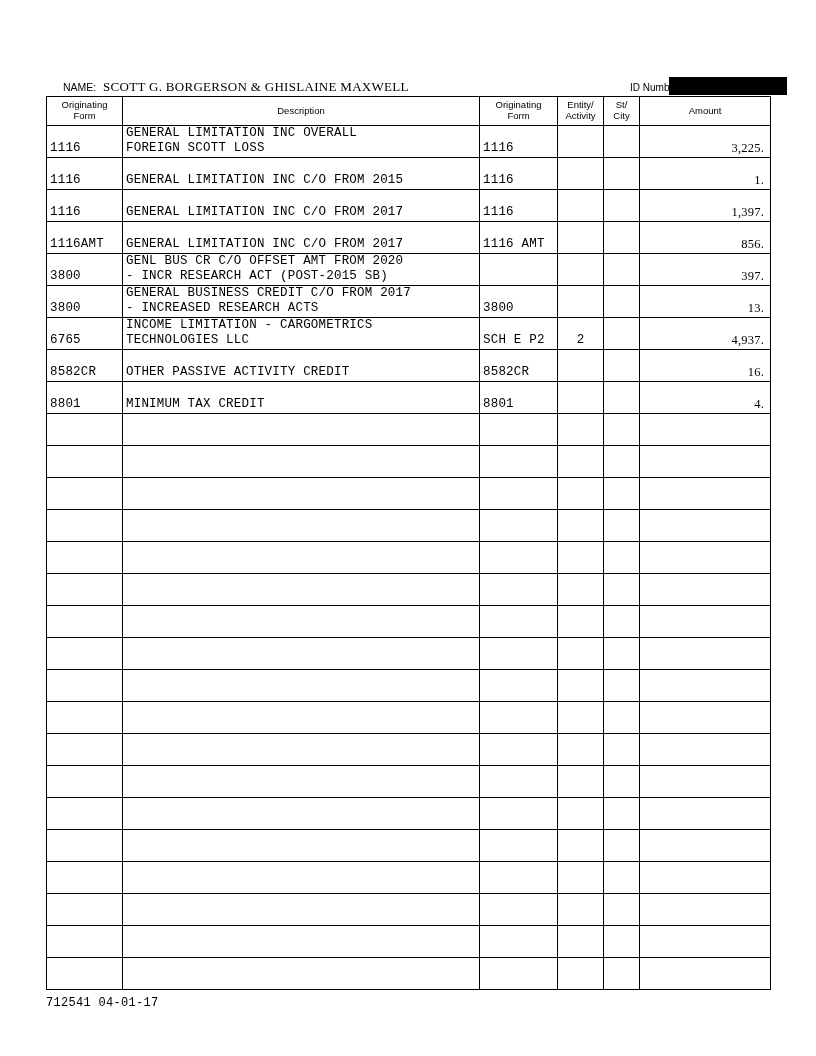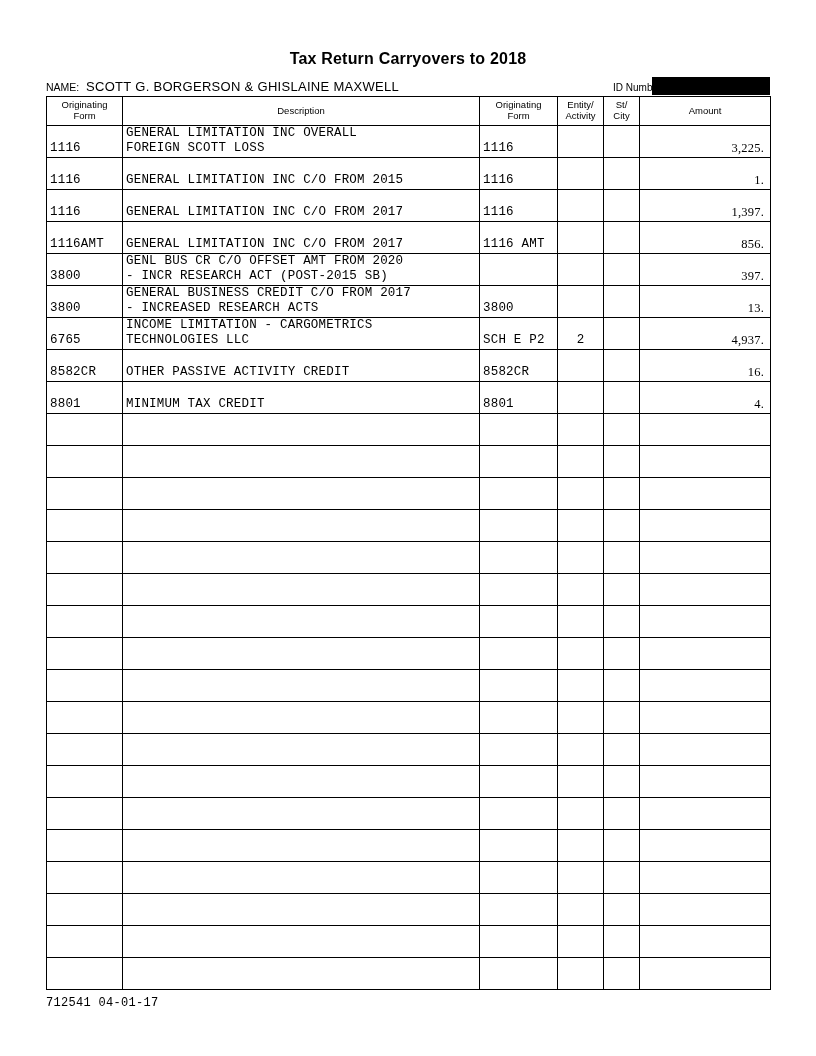--- a/index.html
+++ b/index.html
@@ -26,37 +26,37 @@
     left: 0;
     top: 50px;
     width: 816px;
     text-align: center;
     font-size: 16px;
     font-weight: bold;
     letter-spacing: 0.2px;
   }
   .name-row {
     position: absolute;
-    left: 46px;
+    left: 63px;
     top: 79px;
     width: 640px;
     height: 16px;
   }
   .name-label {
     position: absolute;
     left: 0;
     top: 2px;
     font-size: 10.5px;
     font-family: "Liberation Sans", sans-serif;
   }
   .name-value {
     position: absolute;
     left: 40px;
     top: 0px;
-    font-family: Liberation Sans, sans-serif;
+    font-family: Liberation Serif, serif;
     font-size: 13px;
     letter-spacing: 0.3px;
     white-space: nowrap;
   }
   .id-label {
     position: absolute;
     left: 543px;
     top: 3px;
     font-size: 10px;
     padding-left: 24px;
@@ -134,21 +134,20 @@
     font-family: Liberation Mono, monospace;
     letter-spacing: 0.3px;
     color: #000000;
   }
 </style>
 </head>
 <body>
 
 <div class="page">
 
-  <div class="title">Tax Return Carryovers to 2018</div>
 
   <div class="name-row">
     <span class="name-label">NAME:</span>
     <span class="name-value">SCOTT G. BORGERSON &amp; GHISLAINE MAXWELL</span>
     <span class="id-label">ID Number:</span>
     <span class="id-redaction"></span>
   </div>
 
   <table class="carryovers">
     <colgroup>

